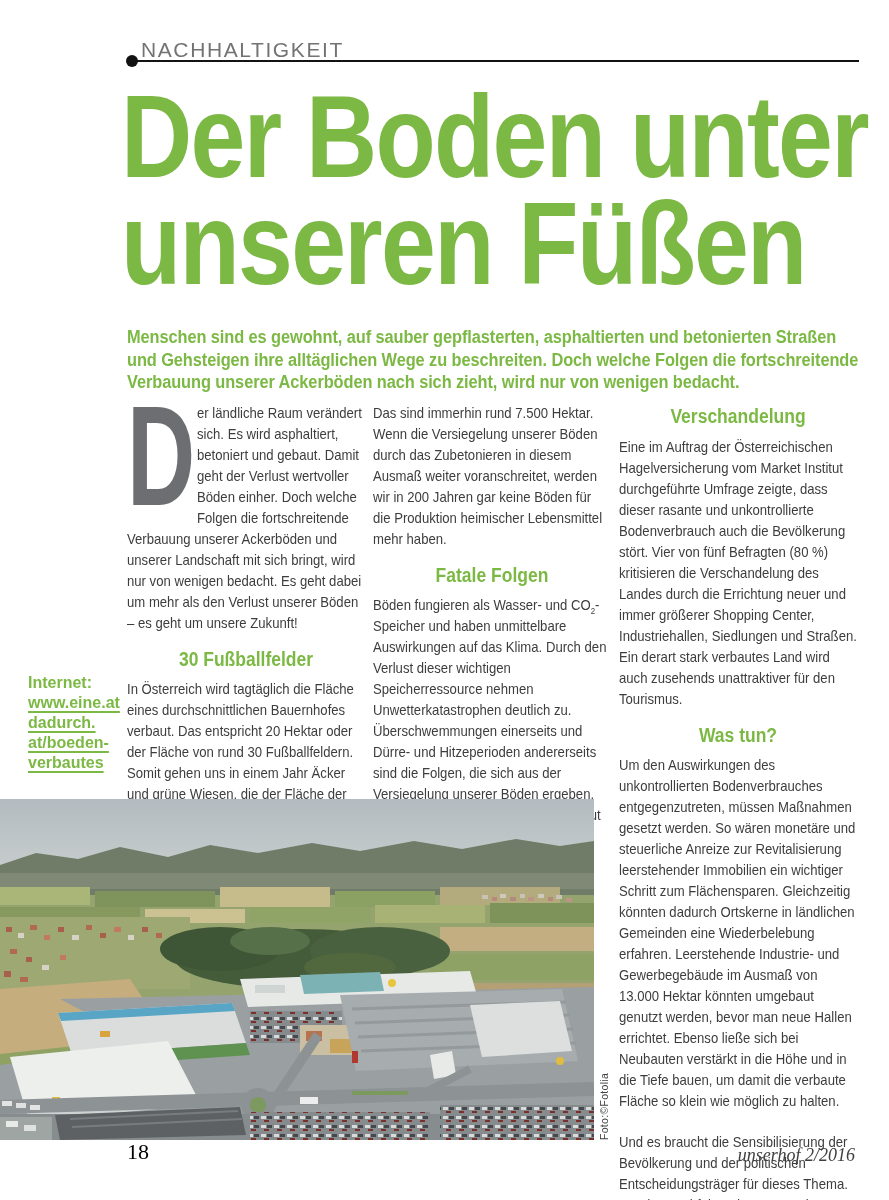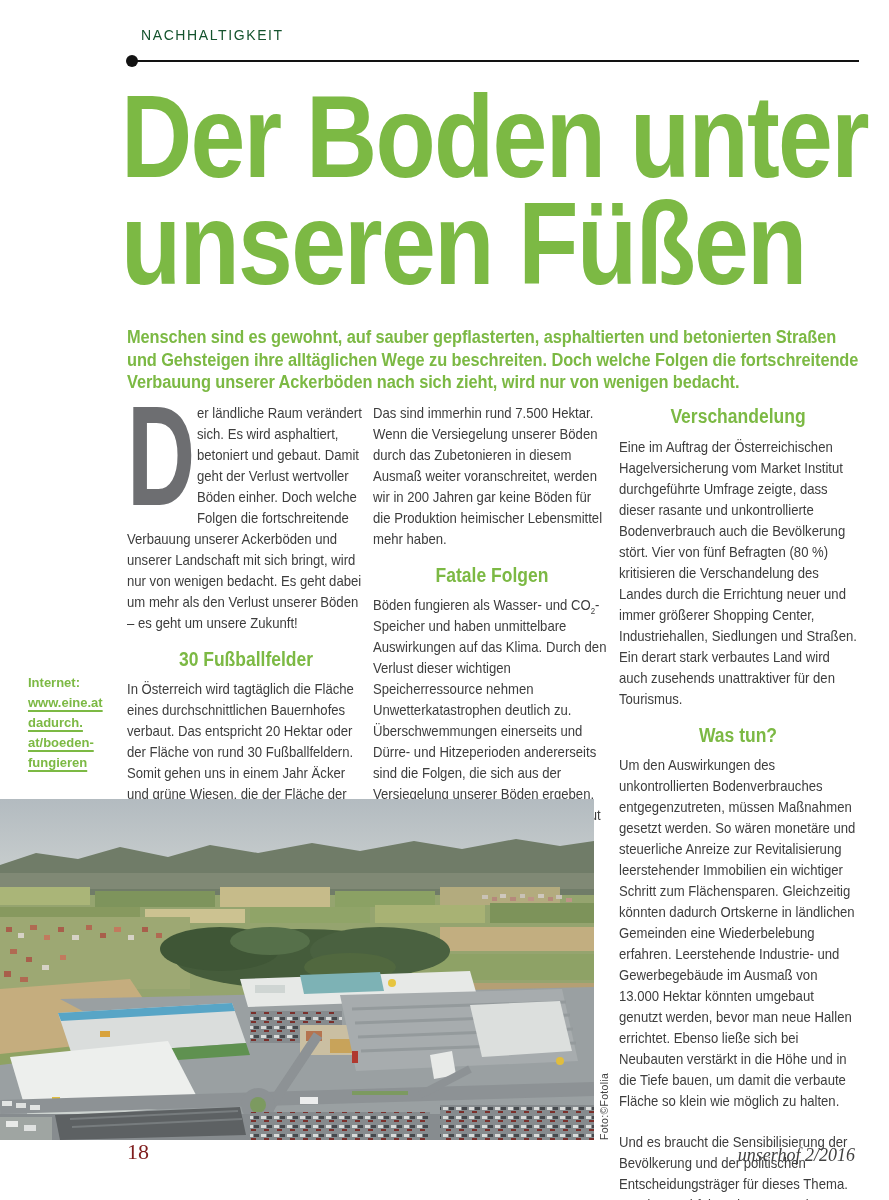--- a/index.html
+++ b/index.html
@@ -3,22 +3,22 @@
 <meta charset="utf-8">
 <style>
   html,body{margin:0;padding:0;background:#e9e9e9;}
   .page{
     position:relative; width:889px; height:1200px; margin:0 auto;
     background:#ffffff; overflow:hidden;
     font-family:"Liberation Sans", sans-serif; color:var(--body_text,#3d3d3d);
   }
   
   .kicker{
-    position:absolute; left:141px; top:27px;
-    font-size:14px; letter-spacing:1.6px; color:#14532d; font-weight:400;
+    position:absolute; left:141px; top:38px;
+    font-size:21px; letter-spacing:1.6px; color:#737373; font-weight:400;
   }
   .kicker-bullet{
     position:absolute; left:126px; top:55px; width:12px; height:12px;
     border-radius:50%; background:var(--rule,#121212);
   }
   .kicker-rule{
     position:absolute; left:132px; top:60px; width:727px; height:2px;
     background:var(--rule,#121212);
   }
   
@@ -32,21 +32,21 @@
   .intro{
     position:absolute; left:127px; top:308px; width:812px;
     transform:scaleX(0.91); transform-origin:0 0;
     font-size:18px; line-height:22.5px; font-weight:bold;
     color:var(--accent,#7cb944); letter-spacing:-0.1px;
   }
   
   .sidebar{
     position:absolute; left:28px; top:673px; width:104px;
     color:var(--accent,#7cb944); font-weight:bold;
-    font-size:13px; line-height:20px;
+    font-size:16px; line-height:20px;
   }
   .sidebar .sline{display:block;}
   .sidebar .u{text-decoration:underline; text-underline-offset:3px; text-decoration-thickness:1.5px;}
   .sidebar .spacer{height:15px;}
   
   .col{
     position:absolute; top:402px; width:272px;
     transform:scaleX(0.875); transform-origin:0 0;
     font-size:15px; line-height:21px; color:var(--body_text,#3d3d3d);
     text-align:left; hyphens:auto; -webkit-hyphens:auto;
@@ -73,21 +73,21 @@
   }
   .photo svg{display:block;}
   .photo-credit{
     position:absolute; left:559px; top:1089px; width:90px;
     transform:rotate(-90deg); transform-origin:center;
     font-size:10.5px; color:#3f3f3f; letter-spacing:0.3px; text-align:left;
   }
   
   .page-number{
     position:absolute; left:127px; top:1139px;
-    font-family:"Liberation Serif", serif; font-size:22px; color:#7f1d1d;
+    font-family:"Liberation Serif", serif; font-size:22px; color:#000000;
   }
   .issue{
     position:absolute; right:34px; top:1145px;
     font-family:"Liberation Serif", serif; font-style:italic;
     font-size:18px; color:#404040;
   }
 </style>
 </head>
 <body>
 
@@ -103,21 +103,21 @@
   </h1>
 
   <p class="intro">Menschen sind es gewohnt, auf sauber gepflasterten, asphaltierten und betonierten Straßen und Gehsteigen ihre alltäglichen Wege zu beschreiten. Doch welche Folgen die fortschreitende Verbauung unserer Ackerböden nach sich zieht, wird nur von wenigen bedacht.</p>
 
   <div class="sidebar">
     <span class="sline">Internet:</span>
     <span class="sline u">www.eine.at</span>
     <span class="spacer"></span>
     <span class="sline u">dadurch.</span>
     <span class="sline u">at/boeden-</span>
-    <span class="sline u">fungieren</span>
+    <span class="sline u">verbautes</span>
   </div>
 
   <div class="col col-1">
     <p><span class="dropcap-box">
           <span class="dropcap">D</span>
         </span><span>er ländliche Raum verändert sich. Es wird asphaltiert, betoniert und gebaut. Damit geht der Verlust wertvoller Böden einher. Doch welche Folgen die fortschreitende Verbauung unserer Ackerböden und unserer Landschaft mit sich bringt, wird nur von wenigen bedacht. Es geht dabei um mehr als den Verlust unserer Böden – es geht um unsere Zukunft!</span></p>
     <h2 class="col-heading">30 Fußballfelder</h2>
     <p>In Österreich wird tagtäglich die Fläche eines durchschnittlichen Bauernhofes verbaut. Das entspricht 20 Hektar oder der Fläche von rund 30 Fußballfeldern. Somit gehen uns in einem Jahr Äcker und grüne Wiesen, die der Fläche der Stadt Salzburg entsprechen, verloren.</p>
   </div>
 

